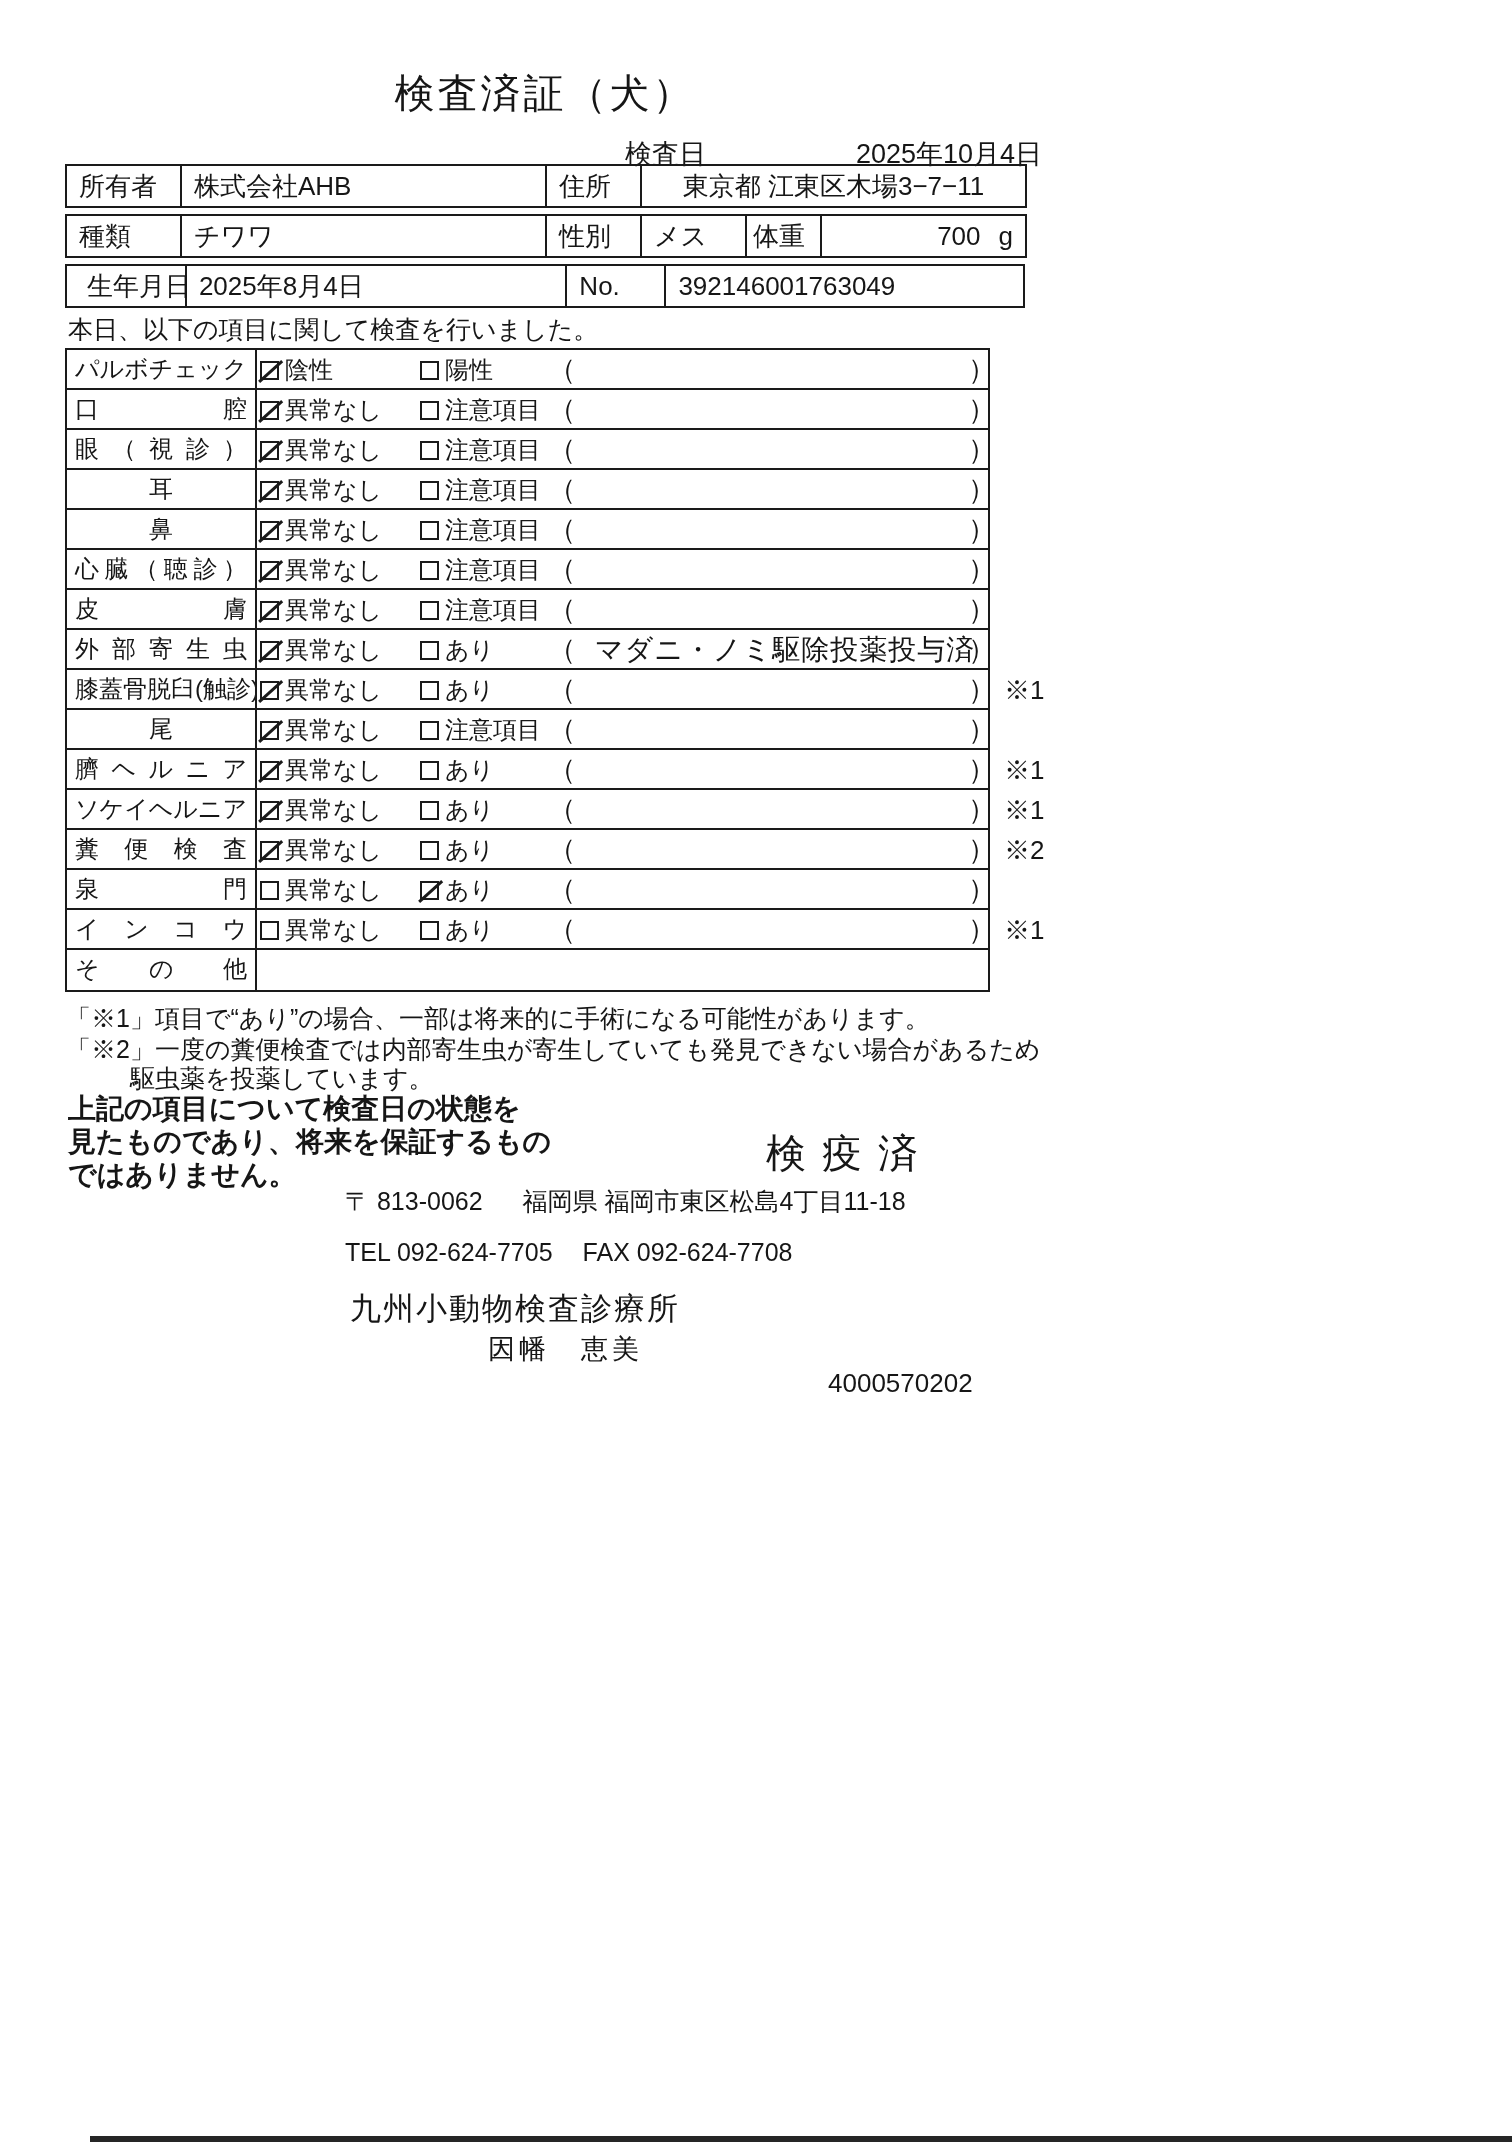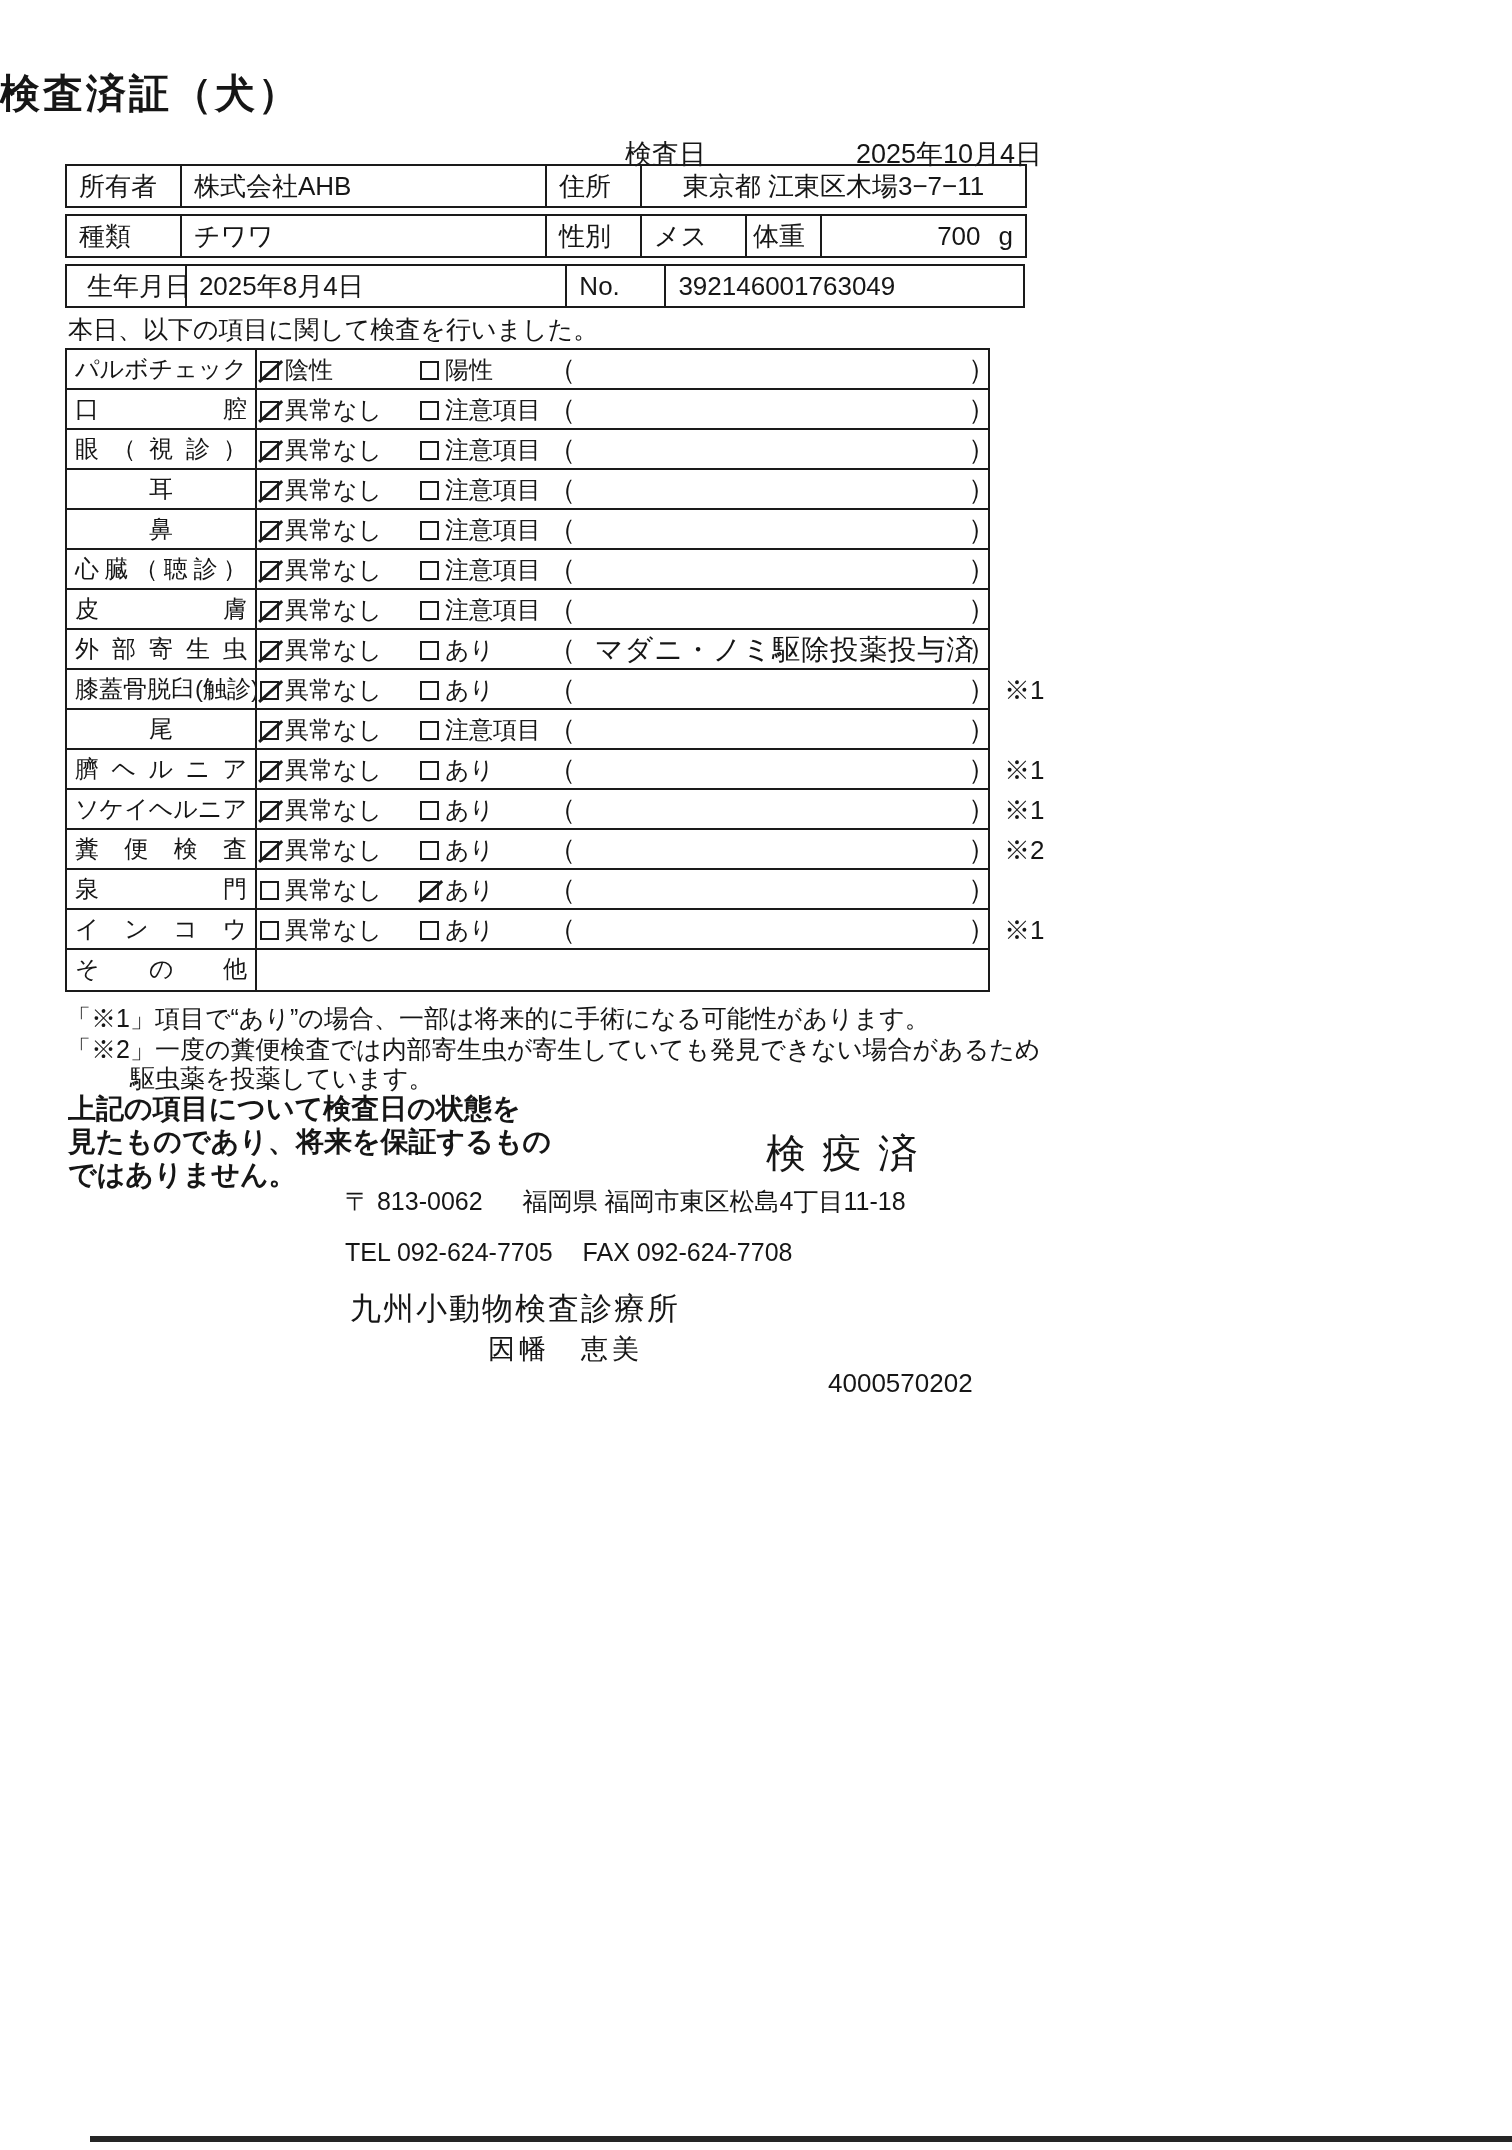--- a/index.html
+++ b/index.html
@@ -6,22 +6,22 @@
   html,body { background:#ffffff; }
   body {
     width:1512px; height:2150px; position:relative;
     font-family:"Liberation Sans", sans-serif;
     color:#161616;
   }
   .abs { position:absolute; }
 
   
   .title {
-    left:0; top:66px; width:1090px; 
-    font-size:40px; font-weight:700; letter-spacing:3px;
+    left:0; top:66px; width:1090px; text-align:center;
+    font-size:40px; font-weight:400; letter-spacing:3px;
   }
   .insp-date-label { left:625px; top:136px; font-size:27px; }
   .insp-date-value { left:856px; top:136px; font-size:27px; }
 
   
   table.t { position:absolute; border-collapse:collapse; table-layout:fixed; }
   table.t td {
     border:2.5px solid #1a1a1a; height:42px; padding:0 12px;
     font-size:26px; white-space:nowrap; overflow:visible;
   }

